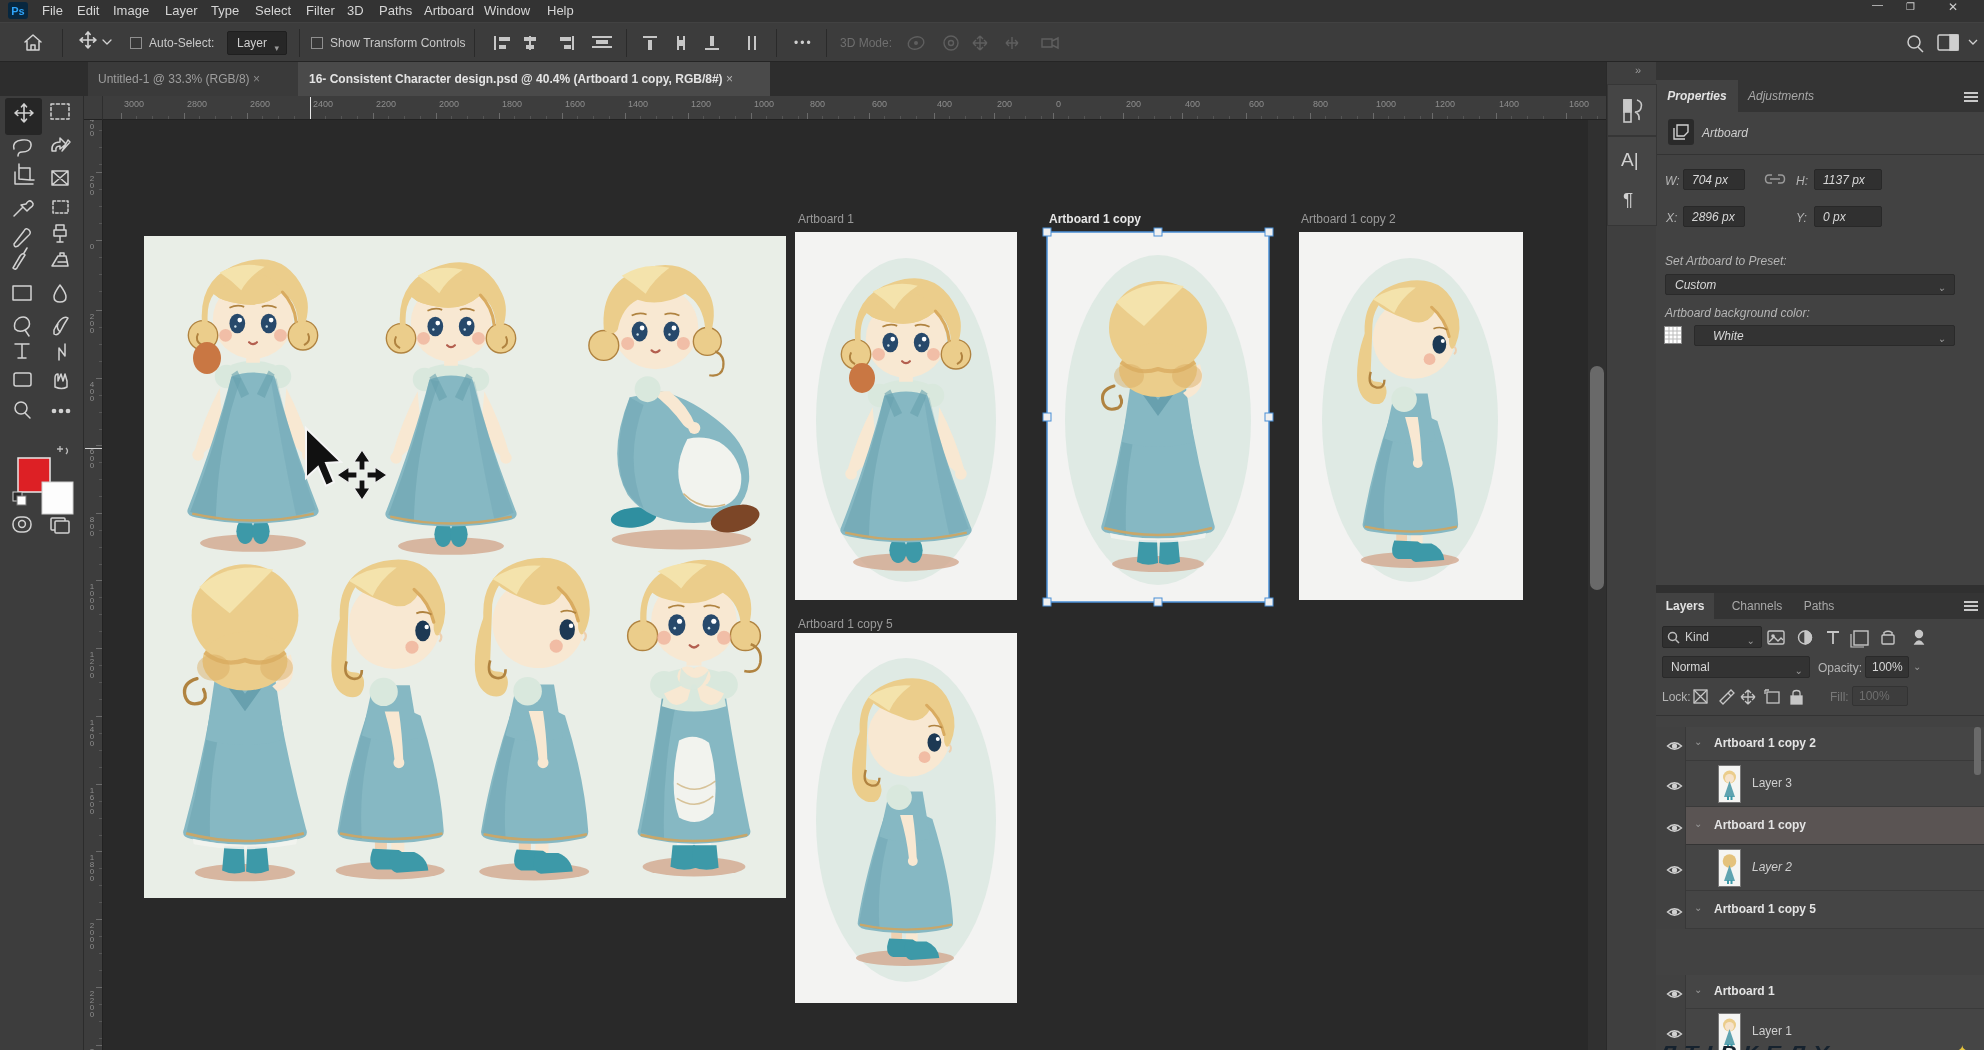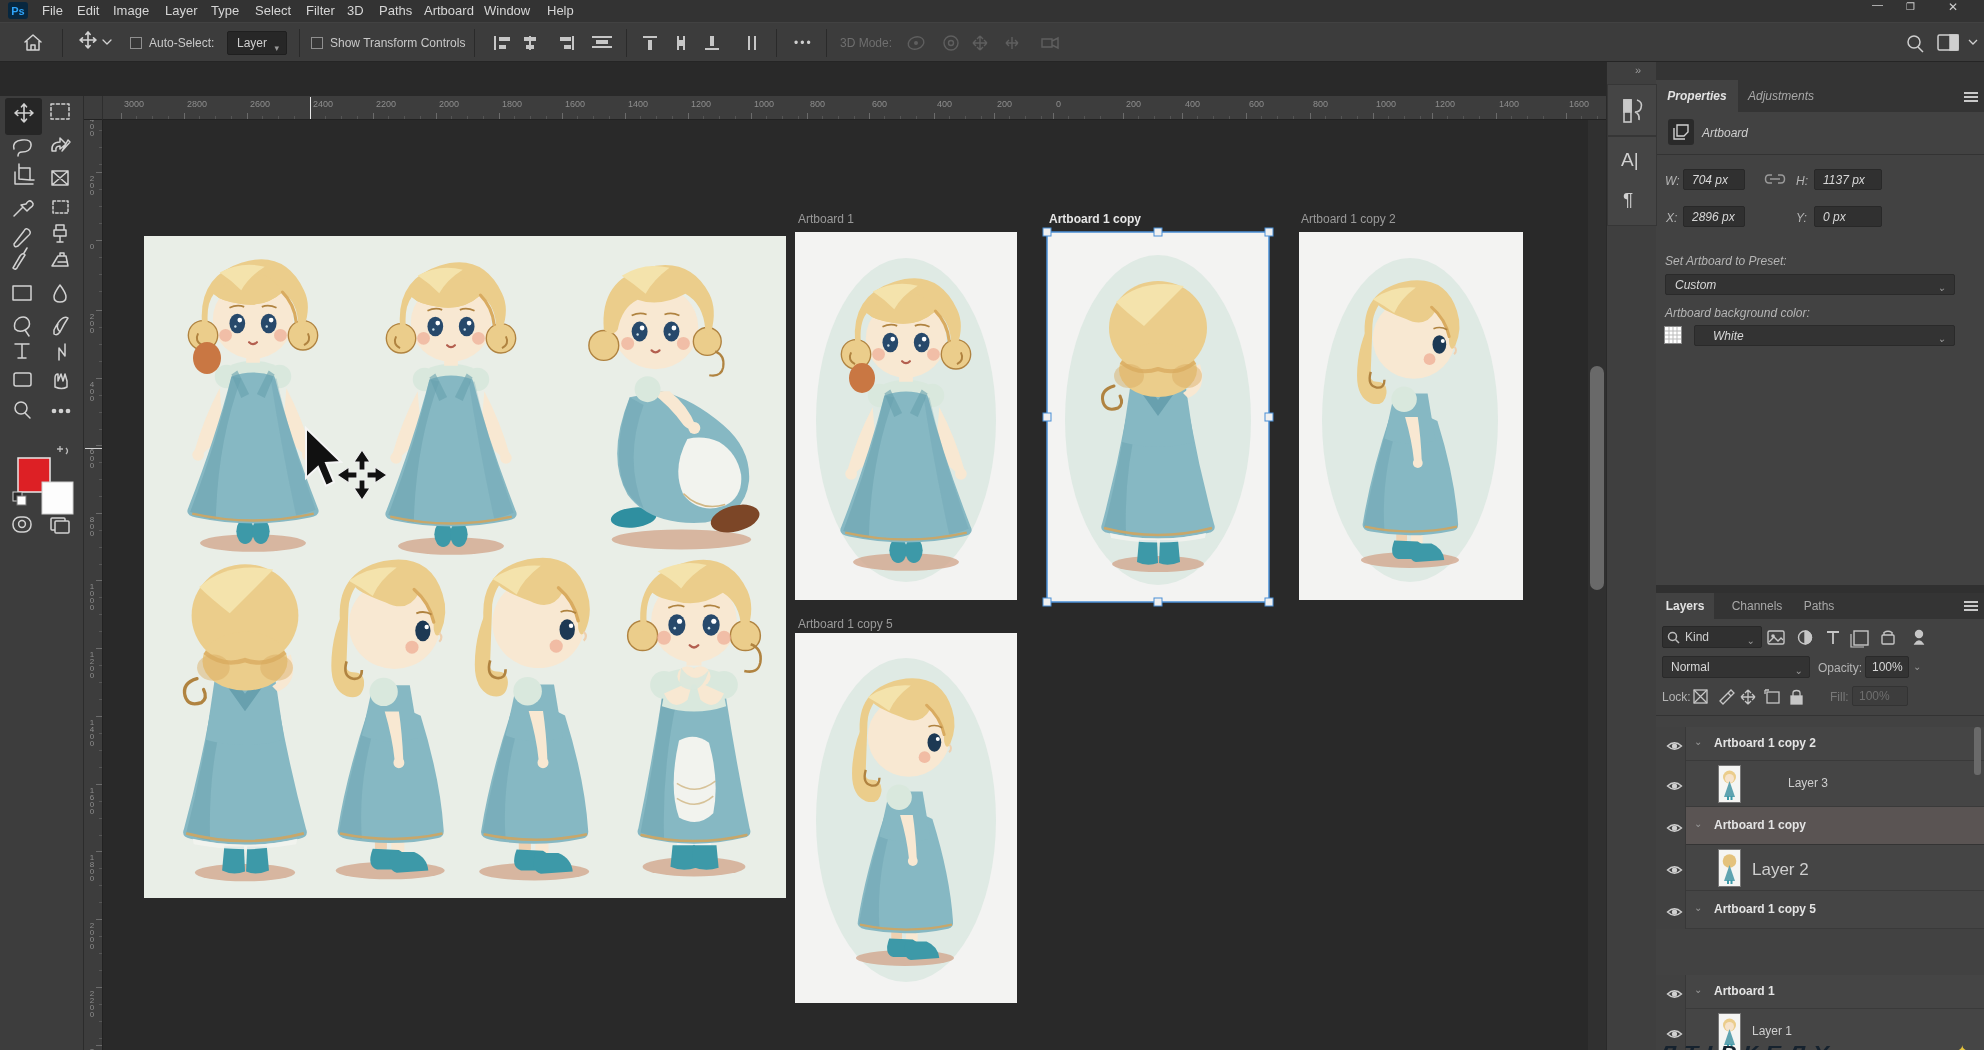--- a/index.html
+++ b/index.html
@@ -120,20 +120,25 @@
     <div class="cbx" style="left:311px"></div>
     <span class="obtext" style="left:330px">Show Transform Controls</span>
     <div class="vsep" style="left:474px"></div>
     <div class="vsep" style="left:626px"></div>
     <div class="vsep" style="left:776px"></div>
     <span class="obtext" style="left:794px; letter-spacing:2px; color:#cfcfcf;">•••</span>
     <div class="vsep" style="left:826px"></div>
     <span class="obtext" style="left:840px; color:#6f6f6f;">3D Mode:</span>
   </div>
 
+  <div id="tabbar" class="abs">
+    <span style="position:absolute; left:14px; top:30px; color:#9a9a9a; font-size:11px;">«</span>
+    <div id="tab1" class="tab">Untitled-1 @ 33.3% (RGB/8) <span style="color:#8a8a8a">×</span></div>
+    <div id="tab2" class="tab">16- Consistent Character design.psd @ 40.4% (Artboard 1 copy, RGB/8#) <span style="color:#b5b5b5;font-weight:normal">×</span></div>
+  </div>
 
   <div id="hruler" class="abs">
       <div class="htick" style="left:37px"></div>
       <span class="rnum" style="left:40px; top:3px;">3000</span>
       <div class="htick" style="left:100px"></div>
       <span class="rnum" style="left:103px; top:3px;">2800</span>
       <div class="htick" style="left:163px"></div>
       <span class="rnum" style="left:166px; top:3px;">2600</span>
       <div class="htick" style="left:226px"></div>
       <span class="rnum" style="left:229px; top:3px;">2400</span>
@@ -682,21 +687,21 @@
             <circle cx="8.5" cy="6" r="2.6" fill="#cfcfcf"></circle>
           </svg></div>
 <div class="abs" style="left:62px; top:4px;"><svg width="23" height="38" viewBox="0 0 23 38">
             <rect x="0.5" y="0.5" width="22" height="37" fill="#f5f5f3" stroke="#777"></rect>
             <circle cx="11.5" cy="12" r="6.5" fill="#ebcd8b"></circle>
             <circle cx="11.5" cy="13.5" r="4.5" fill="#f6e3cb"></circle>
             <path d="M6,32 L11.5,16 L17,32 Z" fill="#5fa3b0"></path>
             <rect x="9" y="31" width="2" height="4" fill="#3d99a8"></rect>
             <rect x="12.5" y="31" width="2" height="4" fill="#3d99a8"></rect>
           </svg></div>
-<span class="abs" style="left:96px; top:15px; color:#cfcfcf; font-size:12px;margin-left:36px;">Layer 3</span>
+<span class="abs" style="left:96px; top:15px; color:#cfcfcf; font-size:12px;">Layer 3</span>
 </div>
 <div class="abs" style="left:0; top:214px; width:328px; height:38px; background:#5a5453; border-bottom:1px solid #343434;">
 <div class="abs" style="left:0; top:0; width:30px; height:38px; background:#414141; border-right:1px solid #383838;"></div>
 <div class="abs" style="left:10px; top:13px;"><svg width="17" height="12" viewBox="0 0 17 12">
             <path d="M1.5,6 Q8.5,-0.5 15.5,6 Q8.5,12.5 1.5,6 Z" fill="none" stroke="#cfcfcf" stroke-width="1.4"></path>
             <circle cx="8.5" cy="6" r="2.6" fill="#cfcfcf"></circle>
           </svg></div>
 <span class="abs" style="left:38px; top:11px; color:#9a9a9a; font-size:10px;">⌄</span>
 <span class="abs" style="left:58px; top:11px; color:#e4e4e4; font-size:12px; font-weight:bold;">Artboard 1 copy</span>
 </div>
@@ -706,21 +711,21 @@
             <path d="M1.5,6 Q8.5,-0.5 15.5,6 Q8.5,12.5 1.5,6 Z" fill="none" stroke="#cfcfcf" stroke-width="1.4"></path>
             <circle cx="8.5" cy="6" r="2.6" fill="#cfcfcf"></circle>
           </svg></div>
 <div class="abs" style="left:62px; top:4px;"><svg width="23" height="38" viewBox="0 0 23 38">
             <rect x="0.5" y="0.5" width="22" height="37" fill="#f5f5f3" stroke="#777"></rect>
             <circle cx="11.5" cy="12" r="6.8" fill="#e4c27c"></circle>
             <path d="M6,32 L11.5,16 L17,32 Z" fill="#5fa3b0"></path>
             <rect x="9" y="31" width="2" height="4" fill="#3d99a8"></rect>
             <rect x="12.5" y="31" width="2" height="4" fill="#3d99a8"></rect>
           </svg></div>
-<span class="abs" style="left:96px; top:15px; color:#cfcfcf; font-size:17px;">Layer 2</span>
+<span class="abs" style="left:96px; top:15px; color:#cfcfcf; font-size:12px;font-style:italic;">Layer 2</span>
 </div>
 <div class="abs" style="left:0; top:298px; width:328px; height:38px; background:#454545; border-bottom:1px solid #3a3a3a;">
 <div class="abs" style="left:0; top:0; width:30px; height:38px; background:#414141; border-right:1px solid #383838;"></div>
 <div class="abs" style="left:10px; top:13px;"><svg width="17" height="12" viewBox="0 0 17 12">
             <path d="M1.5,6 Q8.5,-0.5 15.5,6 Q8.5,12.5 1.5,6 Z" fill="none" stroke="#cfcfcf" stroke-width="1.4"></path>
             <circle cx="8.5" cy="6" r="2.6" fill="#cfcfcf"></circle>
           </svg></div>
 <span class="abs" style="left:38px; top:11px; color:#9a9a9a; font-size:10px;">⌄</span>
 <span class="abs" style="left:58px; top:11px; color:#e4e4e4; font-size:12px; font-weight:bold;">Artboard 1 copy 5</span>
 </div>

